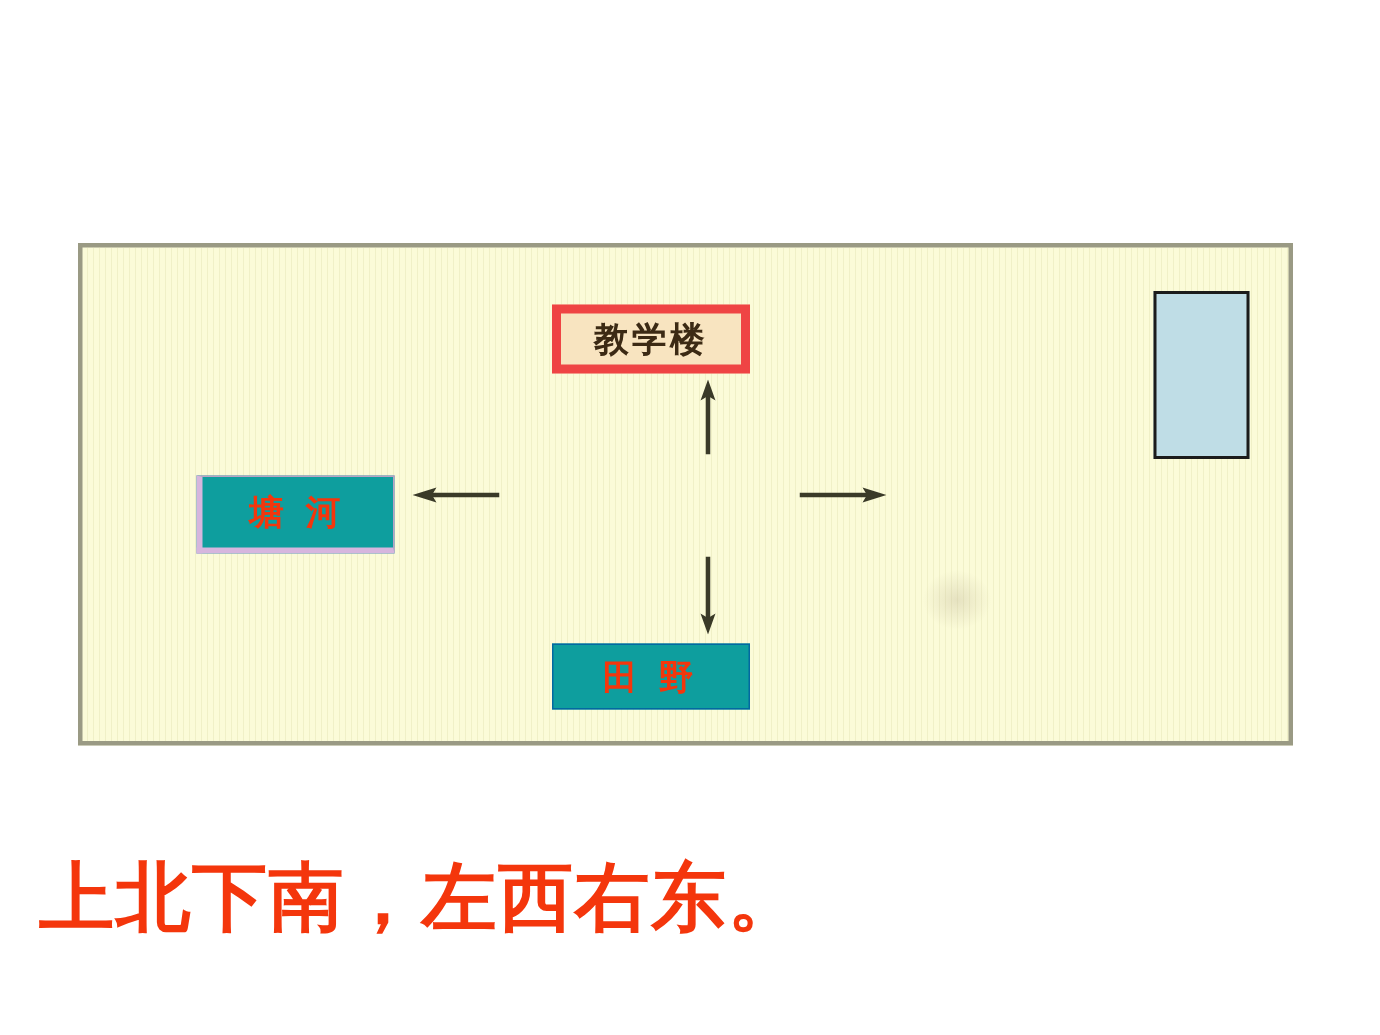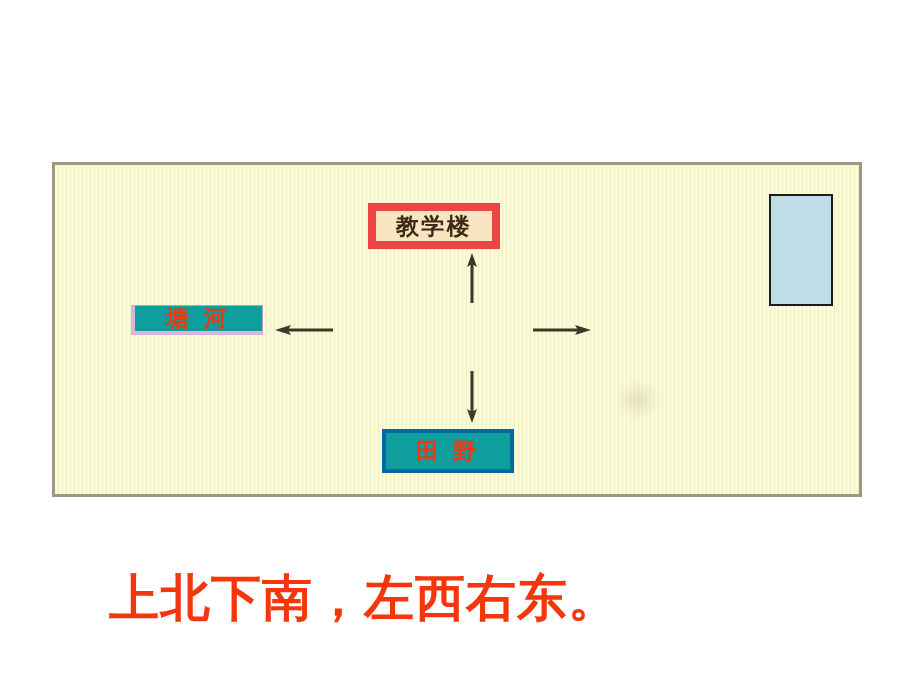--- a/index.html
+++ b/index.html
@@ -51,34 +51,34 @@
     white-space: nowrap;
   }
 
   
   #node-top {
     left: 313px;
     top: 38px;
     width: 132px;
     height: 46px;
     background: #f8e4c0;
-    border: 8px solid #ef4444;
+    border: 6px solid #ef4444;
     color: #3c2a14;
     font-size: 23px;
     font-family: "Liberation Serif", "DejaVu Serif", serif;
     font-weight: 700;
     letter-spacing: 0.10em;
   }
 
   
   #node-left {
     left: 76px;
-    top: 140px;
-    width: 132px;
-    height: 30px;
+    top: 152px;
+    width: 132px;
+    height: 52px;
     background: #0e9e9e;
     border-left: 4px solid #d6b6de;
     border-bottom: 4px solid #d6b6de;
     border-top: 1px solid #b9a2c4;
     border-right: 1px solid #b9a2c4;
     color: #f4360c;
     font-size: 23px;
     font-weight: 700;
     font-family: "Liberation Sans", "DejaVu Sans", sans-serif;
   }
@@ -92,26 +92,26 @@
     background: #0e9e9e;
     border: 3px solid #e8e8cf;
     color: #f4360c;
     font-size: 23px;
     font-weight: 700;
     font-family: "Liberation Sans", "DejaVu Sans", sans-serif;
   }
 
   
   #node-bottom {
-    left: 327px;
+    left: 313px;
     top: 264px;
     width: 132px;
     height: 44px;
     background: #0e9e9e;
-    border: 4px solid #0369a1;
+    border: 1px solid #0369a1;
     color: #f4360c;
     font-size: 23px;
     font-weight: 700;
     font-family: "Liberation Sans", "DejaVu Sans", sans-serif;
   }
 
   
   #node-center {
     left: 288px;
     top: 140px;
@@ -148,26 +148,26 @@
   #arrow-down  { left: 409px; top: 206px; }
   #arrow-left  { left: 220px; top: 157px; }
   #arrow-right { left: 478px; top: 157px; }
 
   
   #caption {
     position: absolute;
     left: 0;
     top: 565px;
     width: 728px;
-    text-align: center;
     color: #f4360c;
     font-size: 50px;
     font-weight: 700;
     font-family: "Liberation Serif", "DejaVu Serif", serif;
     letter-spacing: 0.02em;
+    padding-left: 26px;
   }
 
   
   #smudge {
     position: absolute;
     left: 560px;
     top: 215px;
     width: 46px;
     height: 40px;
     background: radial-gradient(ellipse at center, rgba(190,180,150,0.35) 0%, rgba(190,180,150,0) 70%);

